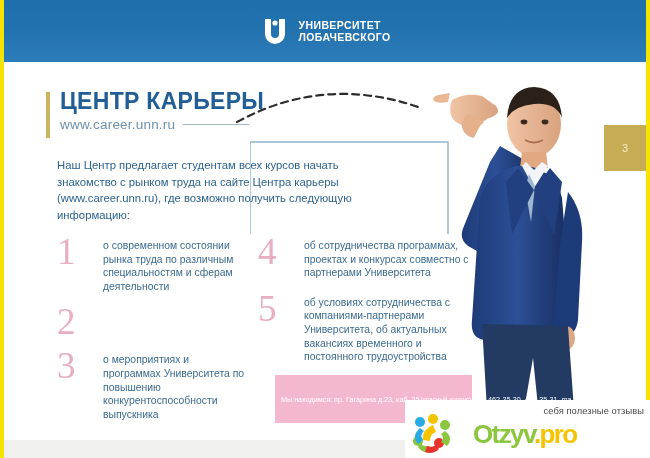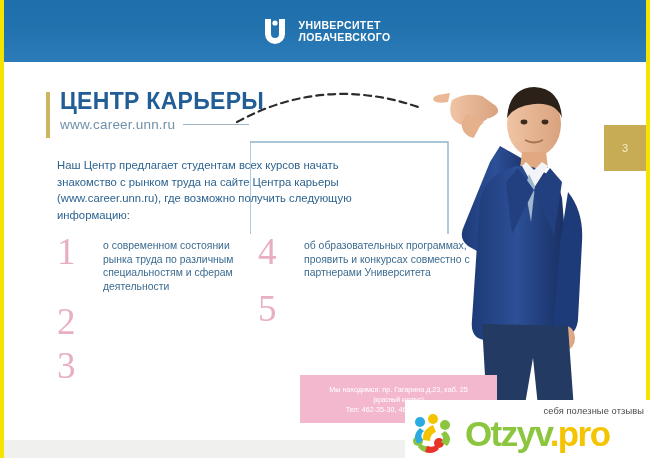--- a/index.html
+++ b/index.html
@@ -117,24 +117,24 @@
     font-family:"Liberation Serif", serif;
   }
   .item-text {
     color:#3b6b91; font-size:10.4px; line-height:13.6px;
     padding-top:3px;
     margin-left:16px;
   }
 
   
   #contact-box {
-    position:absolute; left:300px; top:375px; width:197px; height:48px;
+    position:absolute; left:275px; top:375px; width:197px; height:48px;
     background:#f4b8ce; z-index:7;
-    display:flex; flex-direction:column; align-items:center;
-    justify-content:center; gap:1px; padding:4px 6px;
+    display:flex; flex-direction:row; align-items:center;
+    justify-content:flex-start; gap:1px; padding:4px 6px;
   }
   .contact-line {
     color:#ffffff; font-size:7.2px; line-height:9px; text-align:center;
     white-space:nowrap;
   }
   .contact-line.small { font-size:6.4px; }
 
   
   #page-tab {
     position:absolute; right:4px; top:125px; width:42px; height:46px;
@@ -154,22 +154,22 @@
   #watermark {
     position:absolute; right:0; bottom:0; width:245px; height:58px;
     z-index:10;
     background:#ffffff;
   }
   #wm-tag {
     position:absolute; right:6px; top:6px;
     color:#4a4a4a; font-size:9.3px; letter-spacing:.1px; white-space:nowrap;
   }
   #wm-logo {
-    position:absolute; left:60px; top:15px;
-    font-size:35px; font-weight:bold; letter-spacing:-1.6px;
+    position:absolute; left:68px; top:15px;
+    font-size:26px; font-weight:bold; letter-spacing:-1.6px;
     line-height:38px; white-space:nowrap;
   }
   .wm-green { color:#8cc63e; }
   .wm-yellow { color:#f5c400; }
   #wm-people { position:absolute; left:4px; top:14px; }
 </style>
 </head>
 <body>
 
 <div id="slide">
@@ -229,33 +229,35 @@
       <div class="item-num">1</div>
       <div class="item-text">о современном состоянии рынка труда по различным специальностям и сферам деятельности</div>
     </div>
 
     <div class="item">
       <div class="item-num">2</div>
     </div>
 
     <div class="item">
       <div class="item-num">3</div>
+      <div class="item-text">о мероприятиях и программах Университета по повышению конкурентоспособности выпускника</div>
     </div>
 
   </div>
 
   <div class="col" id="col-right">
 
     <div class="item">
       <div class="item-num">4</div>
-      <div class="item-text">об образовательных программах, проявить и конкурсах совместно с партнерами Университета</div>
+      <div class="item-text">об сотрудничества программах, проектах и конкурсах совместно с партнерами Университета</div>
     </div>
 
     <div class="item">
       <div class="item-num">5</div>
+      <div class="item-text">об условиях сотрудничества с компаниями-партнерами Университета, об актуальных вакансиях временного и постоянного трудоустройства</div>
     </div>
 
   </div>
 
   <div id="contact-box">
     <div class="contact-line">Мы находимся: пр. Гагарина д.23, каб. 25</div>
     <div class="contact-line small">(красный корпус)</div>
     <div class="contact-line">Тел: 462-35-30, 462-35-31, ma...</div>
   </div>
 

